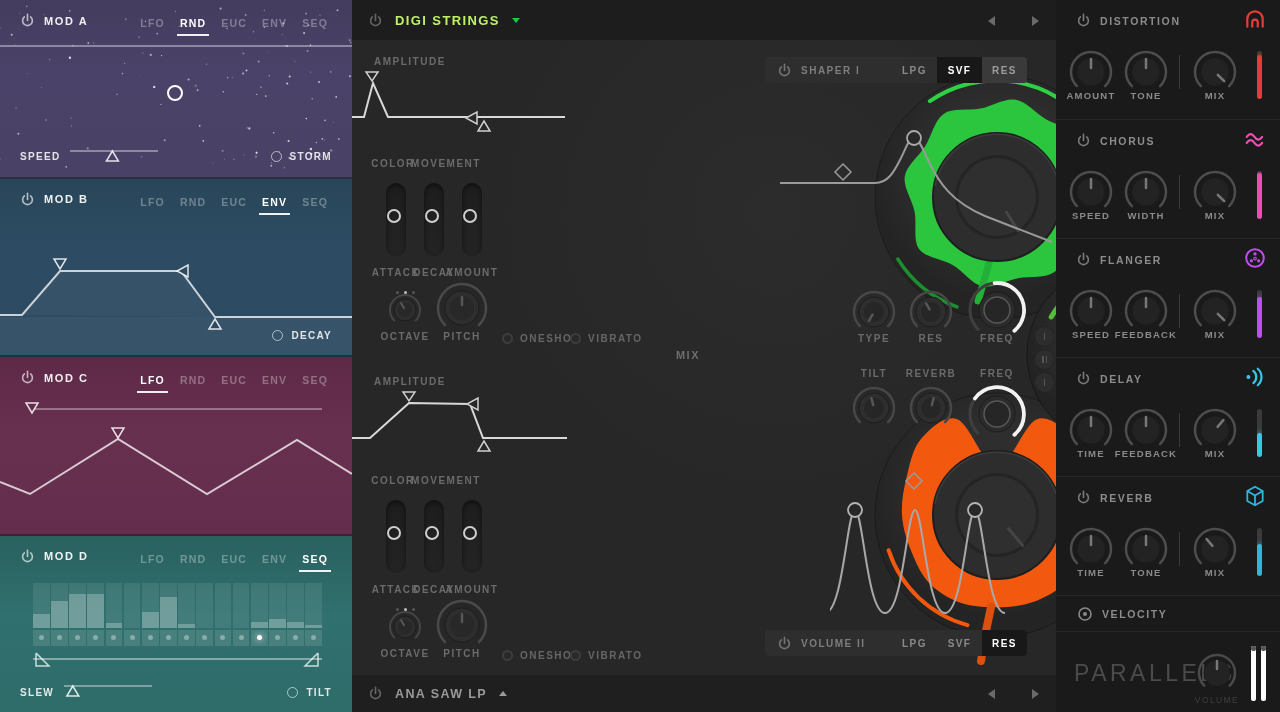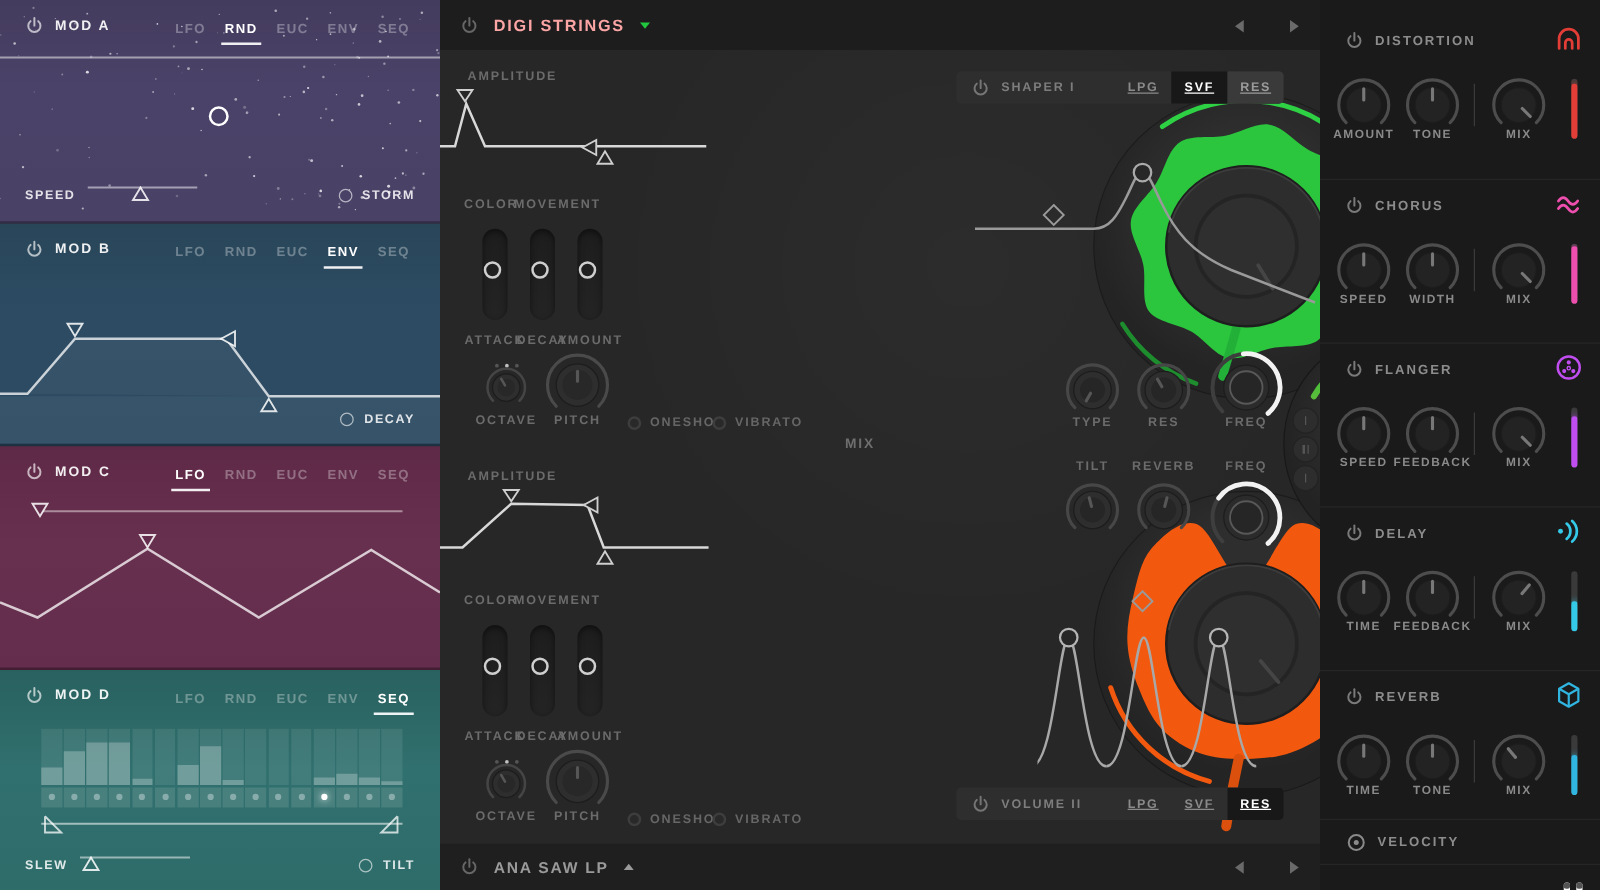--- a/index.html
+++ b/index.html
@@ -35,51 +35,51 @@
   .sfill { position:absolute; bottom:0; left:0; right:0; background:rgba(255,255,255,0.25); }
   .sdot { height:16px; margin-top:2px; background:rgba(255,255,255,0.12); display:flex; align-items:center; justify-content:center; }
   .sdot i { width:5px; height:5px; border-radius:50%; background:rgba(255,255,255,0.35); }
   .sdot.on i { background:#fff; box-shadow:0 0 6px rgba(255,255,255,0.9); }
 
   
   #center { position:absolute; left:352px; top:0; width:704px; height:712px;
     background:radial-gradient(circle at 60% 30%, rgba(255,255,255,0.025), transparent 45%), #272727; }
   .c-top { position:absolute; left:0; top:0; width:704px; height:40px; background:#1d1d1d; display:flex; align-items:center; padding-left:16px; gap:12px; }
   .c-bottom { position:absolute; left:0; bottom:0; width:704px; height:37px; background:#1f1f1f; display:flex; align-items:center; padding-left:16px; gap:12px; }
-  .preset-g { font-weight:bold; font-size:13px; letter-spacing:1.4px; color:#fca5a5; }
+  .preset-g { font-weight:bold; font-size:13px; letter-spacing:1.4px; color:#bef264; }
   .preset-w { font-weight:bold; font-size:12.5px; letter-spacing:1.4px; color:#9a9a9a; }
   .caret-down { width:0; height:0; border-left:4.5px solid transparent; border-right:4.5px solid transparent; border-top:5.5px solid #21c83e; }
   .caret-up { width:0; height:0; border-left:4.5px solid transparent; border-right:4.5px solid transparent; border-bottom:5.5px solid #9a9a9a; }
   .nav-prev, .nav-next { position:absolute; width:18px; height:18px; display:flex; align-items:center; justify-content:center; }
   .tri-l { width:0; height:0; border-top:5px solid transparent; border-bottom:5px solid transparent; border-right:7px solid #6a6a6a; }
   .tri-r { width:0; height:0; border-top:5px solid transparent; border-bottom:5px solid transparent; border-left:7px solid #6a6a6a; }
   .clbl { position:absolute; font-weight:bold; font-size:10px; letter-spacing:1.5px; color:#6b6b6b; text-align:center; }
   .shaper { position:absolute; left:413px; width:262px; height:26px; background:#2e2e2e; border-radius:4px; display:flex; align-items:center; padding-left:12px; overflow:hidden; }
   .shaper .pwr { color:#757575; }
   .sh-label { font-weight:bold; font-size:10px; letter-spacing:1.5px; color:#7d7d7d; margin-left:9px; }
   .modes { margin-left:auto; display:flex; height:100%; }
-  .mode { width:45px; display:flex; align-items:center; justify-content:center; font-weight:bold; font-size:10px; letter-spacing:1.4px; color:#8a8a8a;text-decoration:underline; }
+  .mode { width:45px; display:flex; align-items:center; justify-content:center; font-weight:bold; font-size:10px; letter-spacing:1.4px; color:#8a8a8a; }
   .mode.active { background:#181818; color:#fff; }
   .mode.boxed { background:#3a3a3a; color:#9c9c9c; }
   .vslider { position:absolute; width:20px; height:73px; border-radius:10px; background:linear-gradient(#1d1d1d,#242424); box-shadow:inset 0 2px 5px rgba(0,0,0,0.5); }
   .vhandle { position:absolute; left:1px; width:14px; height:14px; border:2px solid #cfcfcf; border-radius:50%; background:transparent; }
   .ctoggle { position:absolute; display:flex; align-items:center; gap:7px; }
   .ctoggle i { width:11px; height:11px; border:2px solid #3d3d3d; border-radius:50%; background:#292929; }
   .ctoggle b { font-weight:bold; font-size:10px; letter-spacing:1.5px; color:#666; }
   .dots { position:absolute; display:flex; gap:5px; }
   .dots i { width:3px; height:3px; border-radius:50%; background:#555; }
   .dots i.lit { background:#c0c0c0; }
   .kpos { position:absolute; display:block; }
   .badge { position:absolute; left:682px; width:21px; height:21px; border-radius:50%; background:#2d2d2d; border:1px solid #232323; display:flex; align-items:center; justify-content:center; gap:2px; }
   .badge i { width:1.5px; height:7px; background:#555; }
   .bigknob { position:absolute; pointer-events:none; }
 
   
   #right { position:absolute; left:1056px; top:0; width:224px; height:712px; background:#1a1a1a; }
-  .fx { position:relative; height:119px; border-top:1px solid rgba(255,255,255,0.055);margin-top:12px; }
+  .fx { position:relative; height:119px; border-top:1px solid rgba(255,255,255,0.055); }
   #fx-list .fx:first-child { border-top:none; }
   .fx-head .pwr, .vel-row .pwr { position:absolute; left:20px; top:13px; color:#7a7a7a; }
   .fx-title { position:absolute; left:44px; top:15px; font-weight:bold; font-size:10.5px; letter-spacing:1.6px; color:#8c8c8c; }
   .fx-ico { position:absolute; right:12px; top:8px; width:24px; height:24px; }
   .fx .k1 { left:12px; top:49px; } .fx .k2 { left:67px; top:49px; } .fx .k3 { left:136px; top:49px; }
   .klbl { position:absolute; top:90px; width:70px; font-weight:bold; font-size:9.5px; letter-spacing:1.2px; color:#8a8a8a; text-align:center; }
   .klbl.l1 { left:0; } .klbl.l2 { left:55px; } .klbl.l3 { left:124px; }
   .fx-div { position:absolute; left:123px; top:55px; width:1px; height:34px; background:#3a3a3a; }
   .fx-meter { position:absolute; left:201px; top:51px; width:5px; height:48px; background:#3a3a3a; border-radius:3px; overflow:hidden; }
   .fx-meter i { position:absolute; bottom:0; left:0; right:0; border-radius:3px; }

